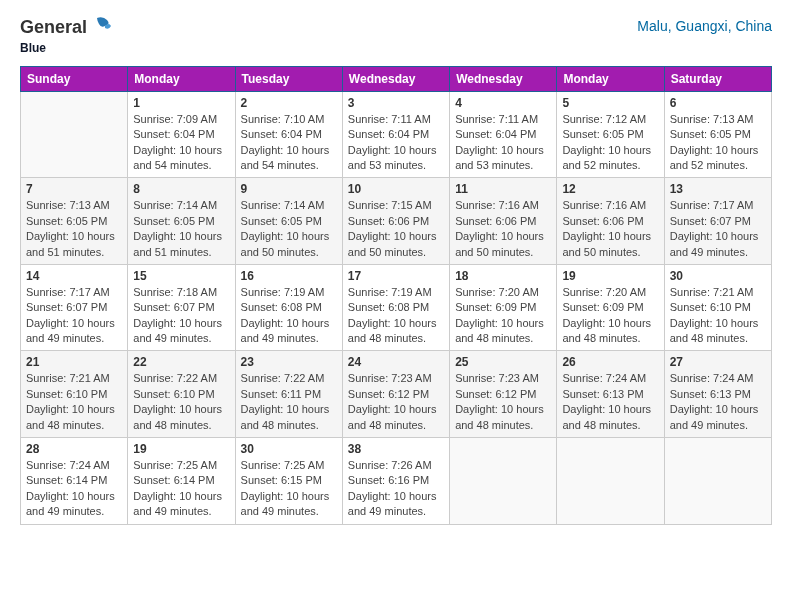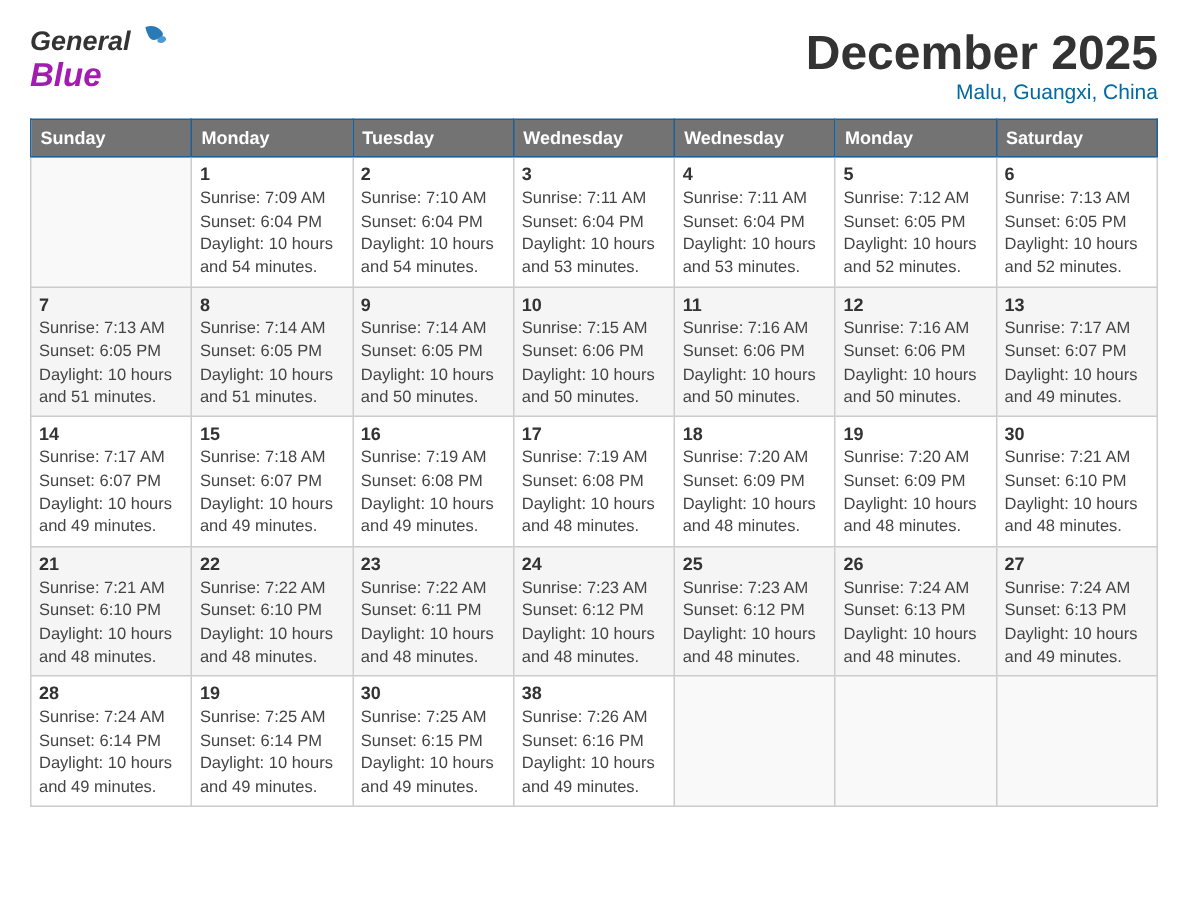--- a/index.html
+++ b/index.html
@@ -17,32 +17,31 @@
     }
     .header {
       display: flex;
       justify-content: space-between;
       align-items: flex-start;
       margin-bottom: 10px;
     }
     .logo {
       display: flex;
       align-items: center;
-      font-style: italic;
     }
     .logo-text-general {
       font-size: 18px;
       font-weight: bold;
       color: #333;
       line-height: 1.1;
     }
     .logo-text-blue {
-      font-size: 22px;
-      font-weight: bold;
-      color: #a21caf;
+      font-size: 12px;
+      font-weight: bold;
+      color: #0f172a;
       line-height: 1.1;
     }
     .title-block {
       text-align: right;
     }
     .month-year {
       font-size: 32px;
       font-weight: bold;
       color: #333;
       line-height: 1.1;
@@ -50,21 +49,21 @@
     .location {
       font-size: 14px;
       color: #0369a1;
     }
     .calendar {
       width: 100%;
       border-collapse: collapse;
       border: 1px solid #ccc;
     }
     .calendar th {
-      background: #737373;
+      background: #a21caf;
       color: #fff;
       font-size: 12px;
       font-weight: bold;
       padding: 5px 6px;
       text-align: left;
       border: 1px solid #1e6096;
     }
     .calendar td {
       border: 1px solid #ccc;
       vertical-align: top;
@@ -102,21 +101,20 @@
           <span class="logo-text-general">General</span>
           <svg width="22" height="20" viewBox="0 0 22 20" style="margin-left:2px;margin-top:-4px;">
             <path d="M8 2 Q14 0 18 4 Q22 8 16 10 Q12 12 10 8 Q8 4 8 2Z" fill="#2a7ab5"></path>
             <path d="M16 10 Q20 6 22 10 Q20 14 16 12Z" fill="#4a9ad4"></path>
           </svg>
         </div>
         <span class="logo-text-blue">Blue</span>
       </div>
     </div>
     <div class="title-block">
-      <div class="month-year">December 2025</div>
       <div class="location">Malu, Guangxi, China</div>
     </div>
   </div>
 
   <table class="calendar">
     <thead>
       <tr>
         <th>Sunday</th>
         <th>Monday</th>
         <th>Tuesday</th>

